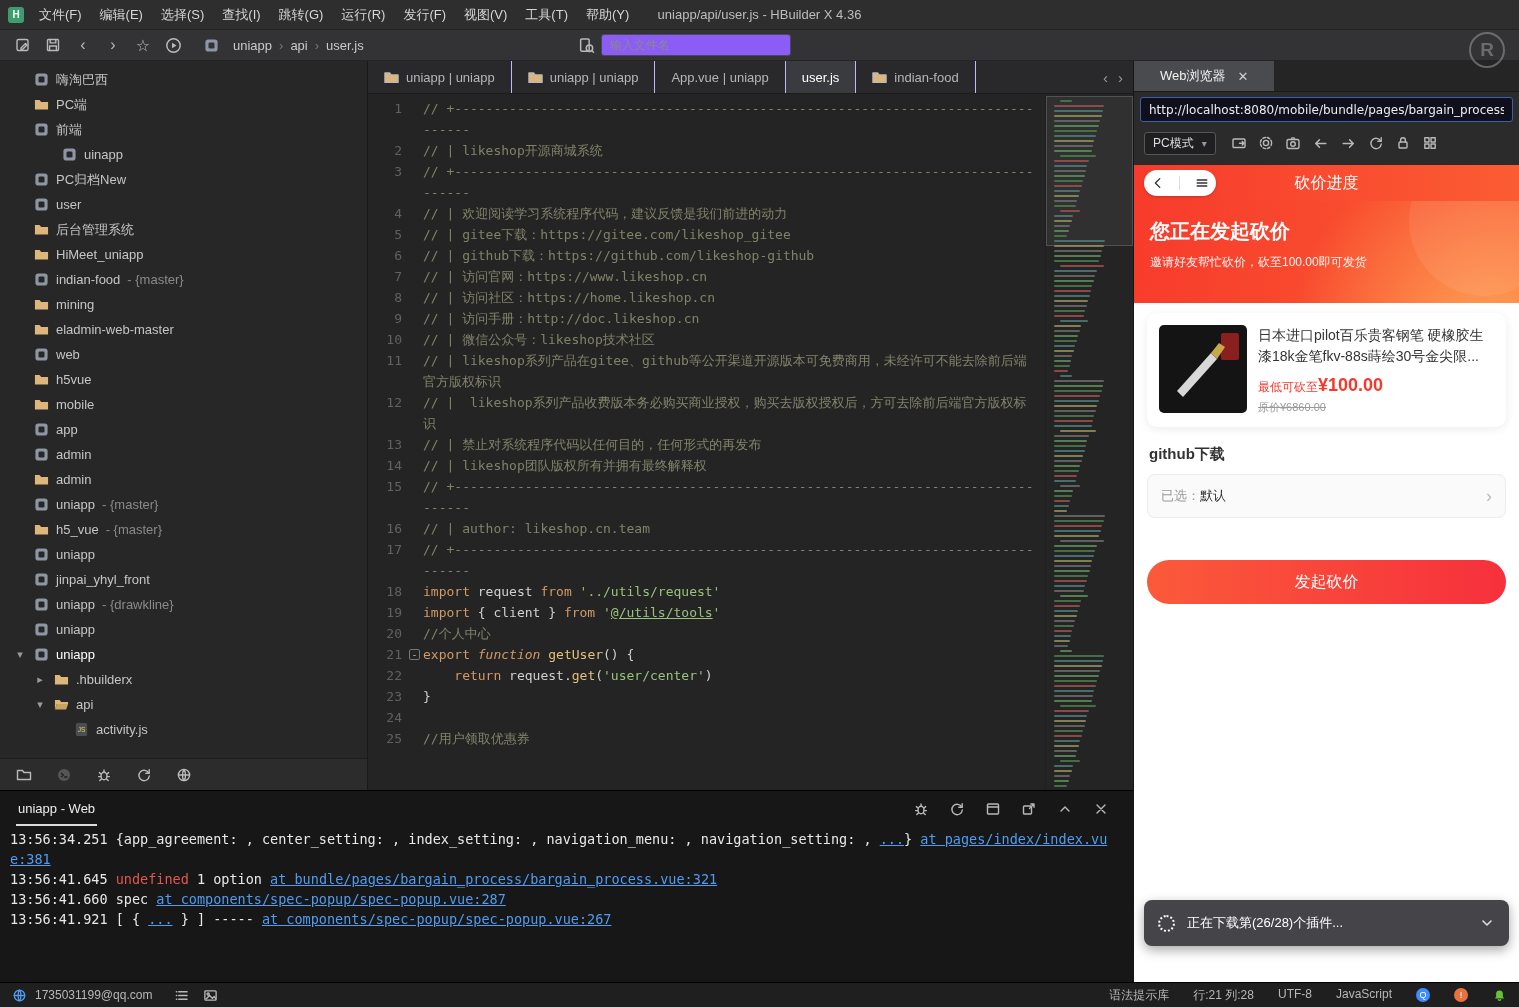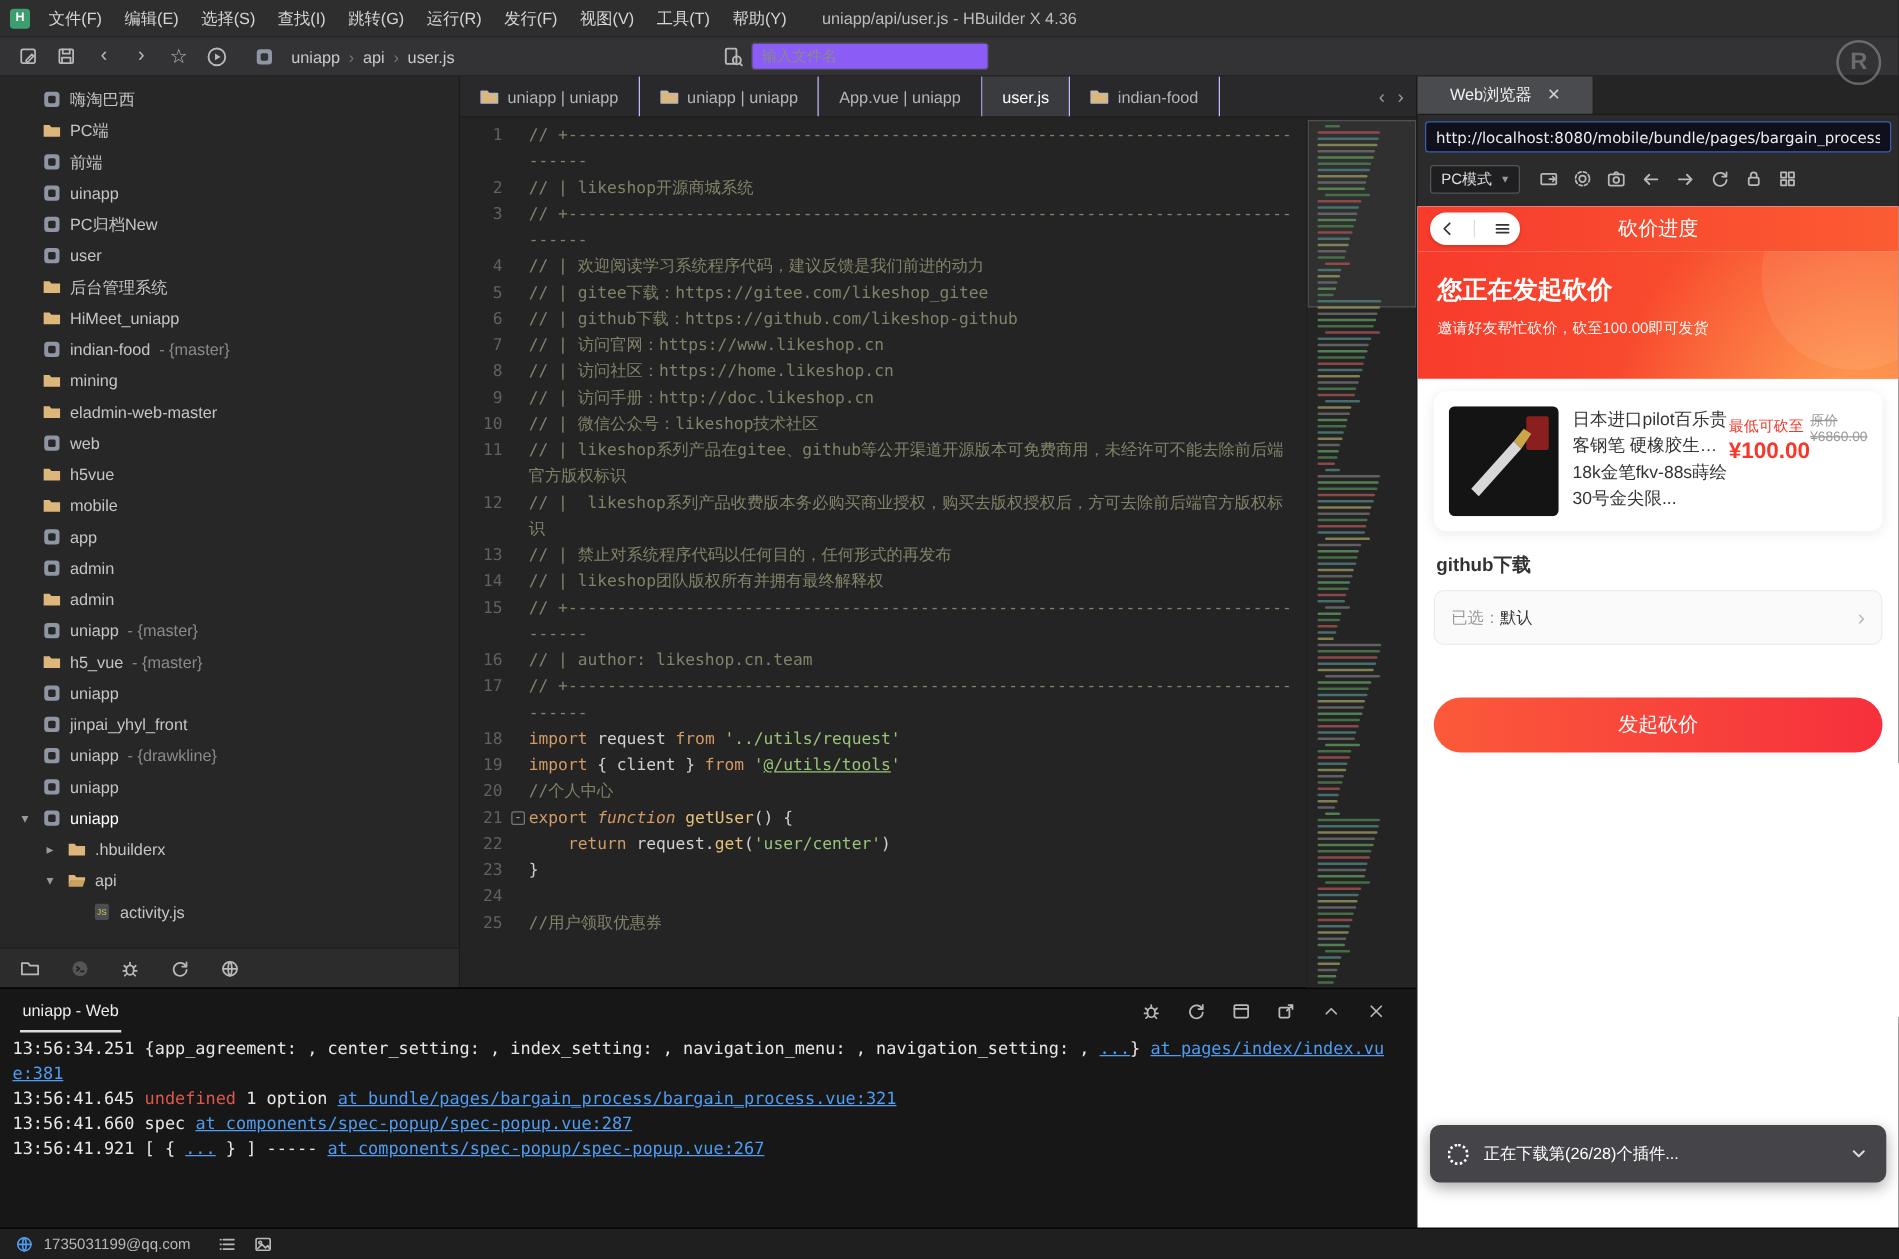--- a/index.html
+++ b/index.html
@@ -87,21 +87,21 @@
 .p-capsule{width:72px;height:26px;background:#fff;border-radius:13px;margin-left:10px;display:flex;align-items:center;justify-content:space-around;box-shadow:0 1px 3px rgba(0,0,0,.2);z-index:2}
 .p-capsule .divider{width:1px;height:14px;background:#ddd}
 .p-capsule svg{stroke:#333;fill:none;stroke-width:1.6;stroke-linecap:round}
 .p-title{position:absolute;left:50%;transform:translateX(-50%);color:#fff;font-size:16px}
 .p-hero{height:102px;background:radial-gradient(circle at 92% 135%,rgba(255,170,90,.9) 0%,rgba(255,170,90,0) 52%),linear-gradient(100deg,#f73b2c,#fa5a30);color:#fff;padding:17px 16px 0;position:relative;overflow:hidden}
 .p-hero .circle{position:absolute;right:-40px;top:-55px;width:150px;height:150px;border-radius:50%;background:rgba(255,255,255,.08)}
 .hero-title{font-size:20px;font-weight:bold;margin-bottom:9px}
 .hero-sub{font-size:12px;opacity:.95}
 .p-card{margin:10px 13px;background:#fff;border-radius:10px;box-shadow:0 2px 10px rgba(0,0,0,.08);padding:12px;display:flex;gap:11px}
 .p-card .img{flex:none}
-.p-card .info{min-width:0;display:flex;}
+.p-card .info{min-width:0;display:flex;flex-direction:column}
 .p-name{font-size:14px;line-height:1.5;color:#333;display:-webkit-box;-webkit-line-clamp:2;-webkit-box-orient:vertical;overflow:hidden}
 .p-price-row{margin-top:8px;color:#f8372a}
 .p-price-label{font-size:12px}
 .p-price{font-size:18px;font-weight:bold}
 .p-orig{margin-top:4px;color:#999;font-size:11px;text-decoration:line-through}
 .p-spec-title{margin:18px 15px 10px;font-size:15px;font-weight:bold;color:#333}
 .p-spec-row{margin:0 13px;height:44px;border:1px solid #ececec;background:#fafafa;border-radius:8px;display:flex;align-items:center;padding:0 13px;font-size:13px}
 .p-spec-row .lab{color:#999}
 .p-spec-row .val{color:#333}
 .p-spec-row .chev{margin-left:auto;color:#bbb;font-size:18px}
@@ -218,21 +218,21 @@
               <div class="tree-row" style="padding-left: 14px;">
                 <span class="tree-arrow"></span>
                 <span class="tree-icon">
                   <svg width="15" height="15" viewBox="0 0 16 16">
                     <rect x="1.5" y="1.5" width="13" height="13" rx="3" fill="#8f96a3"></rect>
                     <rect x="4.8" y="4.8" width="6.4" height="6.4" rx="1.4" fill="#272727"></rect>
                   </svg>
                 </span>
                 <span class="tree-label">前端</span>
               </div>
-              <div class="tree-row" style="padding-left: 14px;">
+              <div class="tree-row" style="padding-left: 14px; margin-left: 28px;">
                 <span class="tree-arrow"></span>
                 <span class="tree-icon">
                   <svg width="15" height="15" viewBox="0 0 16 16">
                     <rect x="1.5" y="1.5" width="13" height="13" rx="3" fill="#8f96a3"></rect>
                     <rect x="4.8" y="4.8" width="6.4" height="6.4" rx="1.4" fill="#272727"></rect>
                   </svg>
                 </span>
                 <span class="tree-label">uinapp</span>
               </div>
               <div class="tree-row" style="padding-left: 14px;">
@@ -997,14 +997,30 @@
           </span>
         <span class="ic">
             <svg width="15" height="15" viewBox="0 0 16 16">
               <rect x="2" y="3" width="12" height="10" rx="1"></rect>
               <circle cx="5.5" cy="6.5" r="1.2"></circle>
               <path d="M3.5 11.5L7 8l3 3 2-2 1.5 2.5"></path>
             </svg>
           </span>
       </div>
     </div>
+    <div class="sb-right">
+      <span style="display:flex;gap:24px">
+          <span class="sb-item">语法提示库</span>
+          <span class="sb-item">行:21 列:28</span>
+          <span class="sb-item">UTF-8</span>
+          <span class="sb-item">JavaScript</span>
+        </span>
+      <span class="dot" style="background:#3f8cff">Q</span>
+      <span class="dot" style="background:#e6733c">!</span>
+      <span class="ic">
+          <svg width="15" height="15" viewBox="0 0 16 16">
+            <path d="M8 2.6a3.6 3.6 0 0 1 3.6 3.6V9l1.2 2.2H3.2L4.4 9V6.2A3.6 3.6 0 0 1 8 2.6z" fill="#67c23a" stroke="none"></path>
+            <path d="M6.8 12.4a1.3 1.3 0 0 0 2.4 0" stroke="#67c23a"></path>
+          </svg>
+        </span>
+    </div>
   </div>
 </div>
 
 </body></html>

